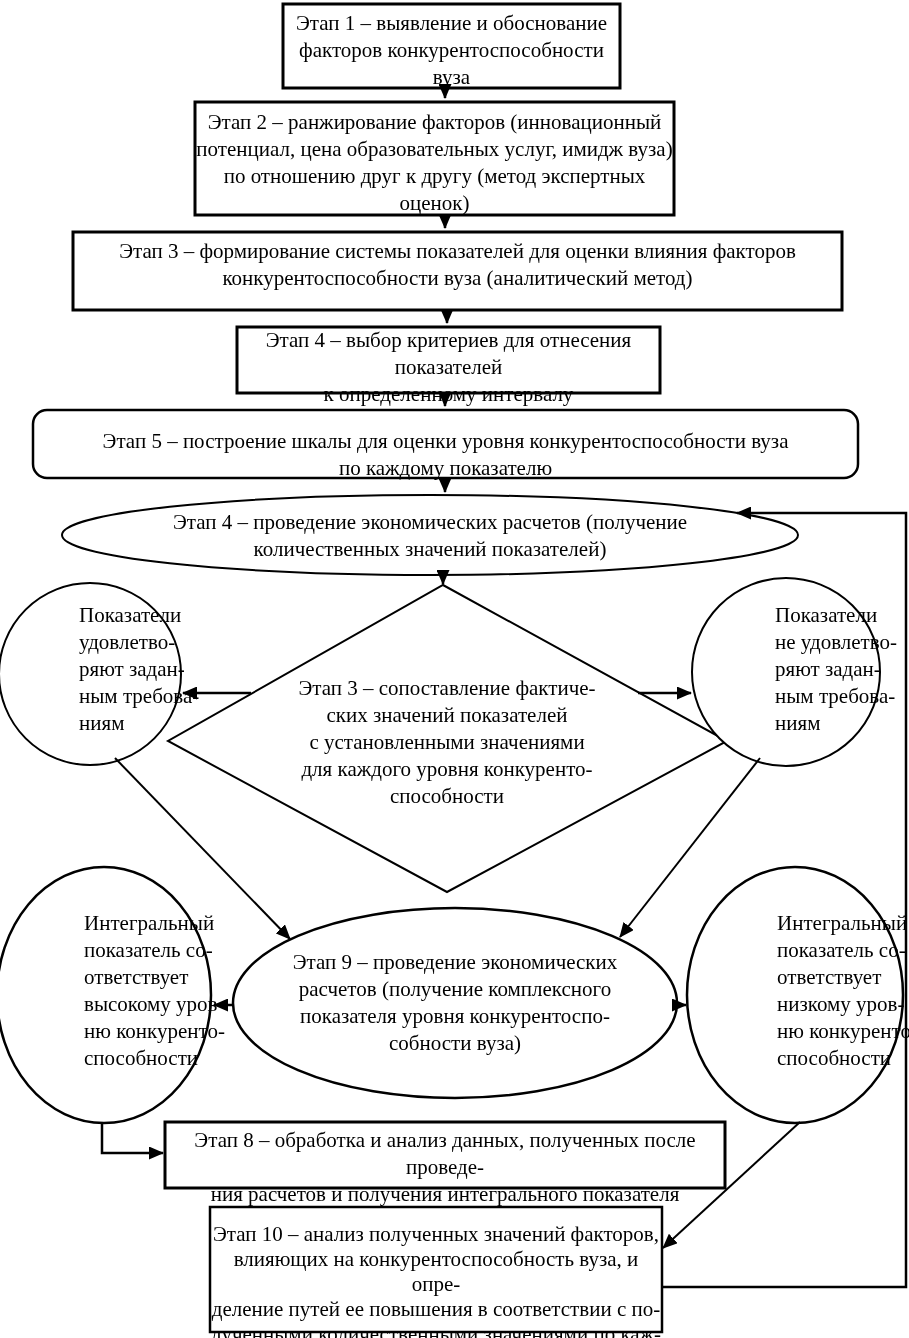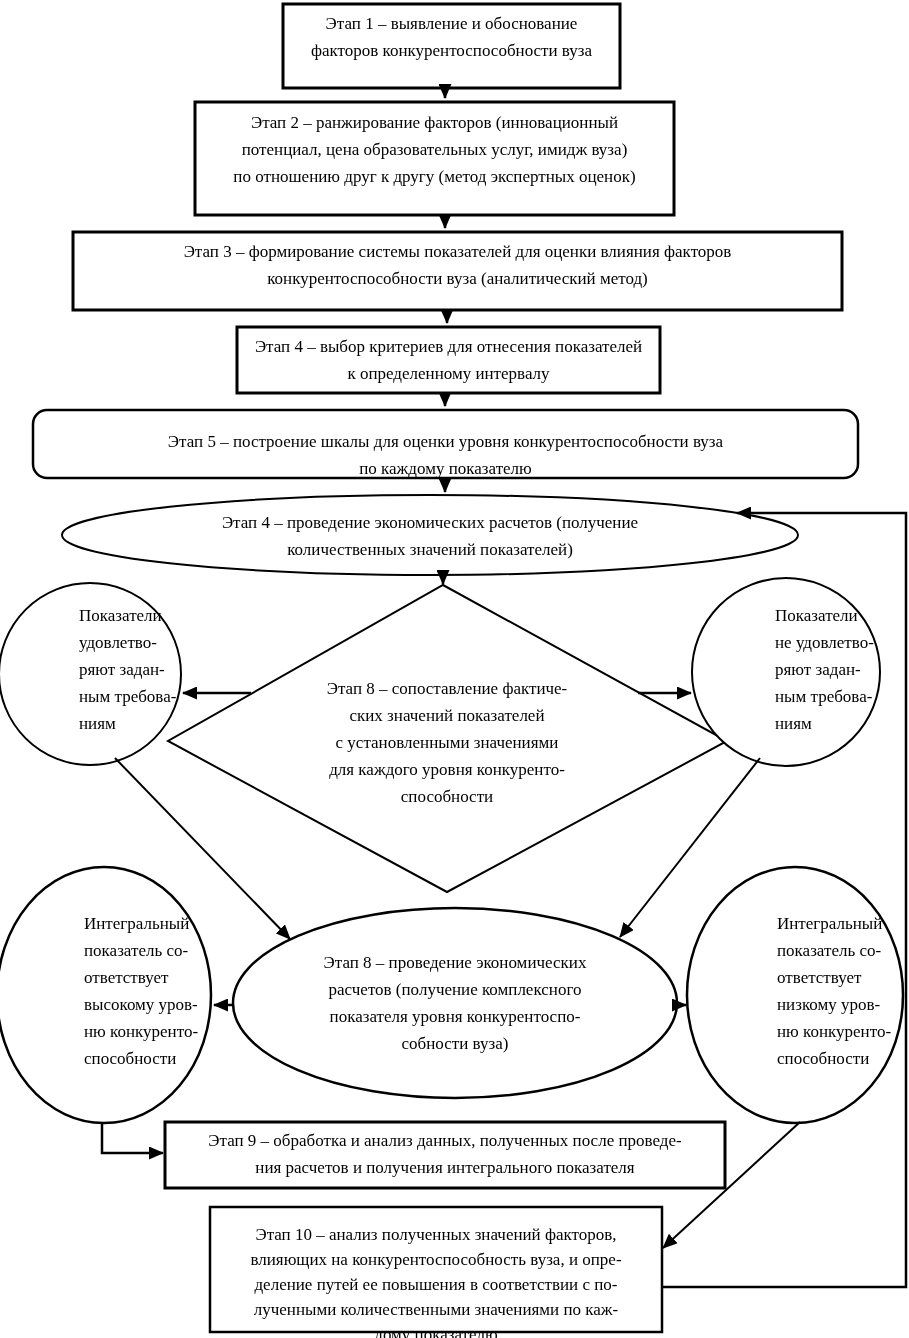--- a/index.html
+++ b/index.html
@@ -2,21 +2,21 @@
 <html><head>
 <meta charset="utf-8">
 <style>
   html, body { margin: 0; padding: 0; background: #ffffff; }
   .canvas {
     position: relative;
     width: 909px;
     height: 1338px;
     background: #ffffff;
     font-family: "Liberation Serif", serif;
-    font-size: 17px;
+    font-size: 21px;
     line-height: 27px;
     color: #000000;
     overflow: hidden;
   }
   .canvas svg { position: absolute; left: 0; top: 0; }
   .lbl {
     position: absolute;
     display: flex;
     justify-content: center;
     align-items: flex-start;
@@ -26,21 +26,21 @@
   }
   .lbl-left {
     position: absolute;
     white-space: pre-line;
     text-align: left;
     margin-left: 44px;
   }
   .l-stage1  { left:283px; top:4px;    width:337px; height:84px;  padding-top:6px; }
   .l-stage2  { left:195px; top:102px;  width:479px; height:145px; padding-top:7px; }
   .l-stage3  { left:73px;  top:232px;  width:769px; height:78px;  padding-top:6px; }
-  .l-stage4  { left:237px; top:327px;  width:423px; height:61px;  padding-top:6px; }
+  .l-stage4  { left:237px; top:327px;  width:423px; height:61px;  padding-top:0; }
   .l-stage5  { left:33px;  top:410px;  width:825px; height:68px;  padding-top:18px; }
   .l-stage6  { left:62px;  top:496px;  width:736px; height:80px;  align-items:center; }
   .l-stage7  { left:287px; top:672px;  width:320px; height:140px; align-items:center; }
   .l-satisfy    { left:35px;  top:602px; width:145px; }
   .l-notsatisfy { left:731px; top:602px; width:152px; }
   .l-stage8  { left:233px; top:908px;  width:444px; height:190px; align-items:center; }
   .l-inthigh { left:40px;  top:910px;  width:162px; }
   .l-intlow  { left:733px; top:910px;  width:162px; }
   .l-stage9  { left:165px; top:1122px; width:560px; height:66px;  padding-top:5px; }
   .l-stage10 { left:210px; top:1207px; width:452px; height:125px; padding-top:15px; line-height:25px; }
@@ -95,52 +95,52 @@
 потенциал, цена образовательных услуг, имидж вуза)
 по отношению  друг к другу (метод экспертных оценок)</div>
   <div class="lbl l-stage3">Этап 3 – формирование системы показателей для оценки влияния факторов
 конкурентоспособности вуза (аналитический метод)</div>
   <div class="lbl l-stage4">Этап 4 – выбор критериев для отнесения показателей
 к определенному интервалу</div>
   <div class="lbl l-stage5">Этап 5 – построение шкалы для оценки уровня конкурентоспособности вуза
 по каждому показателю</div>
   <div class="lbl l-stage6">Этап 4 – проведение экономических расчетов (получение
 количественных значений показателей)</div>
-  <div class="lbl l-stage7">Этап 8 – сопоставление фактиче-
+  <div class="lbl l-stage7">Этап 3 – сопоставление фактиче-
 ских значений  показателей
 с установленными значениями
 для каждого уровня конкуренто-
 способности</div>
   <div class="lbl-left l-satisfy">Показатели
 удовлетво-
 ряют задан-
 ным требова-
 ниям</div>
   <div class="lbl-left l-notsatisfy">Показатели
 не удовлетво-
 ряют задан-
 ным требова-
 ниям</div>
-  <div class="lbl l-stage8">Этап 8 – проведение экономических
+  <div class="lbl l-stage8">Этап 9 – проведение экономических
 расчетов (получение комплексного
 показателя уровня конкурентоспо-
 собности вуза)</div>
   <div class="lbl-left l-inthigh">Интегральный
 показатель со-
 ответствует
 высокому уров-
 ню конкуренто-
 способности</div>
   <div class="lbl-left l-intlow">Интегральный
 показатель со-
 ответствует
 низкому уров-
 ню конкуренто-
 способности</div>
-  <div class="lbl l-stage9">Этап 9 – обработка и анализ данных, полученных после проведе-
+  <div class="lbl l-stage9">Этап 8 – обработка и анализ данных, полученных после проведе-
 ния расчетов и получения интегрального показателя</div>
   <div class="lbl l-stage10">Этап 10 – анализ полученных значений  факторов,
 влияющих на конкурентоспособность вуза, и опре-
 деление путей ее повышения в соответствии с по-
 лученными количественными значениями по каж-
 дому показателю</div>
 
 </div>
 
 </body></html>

